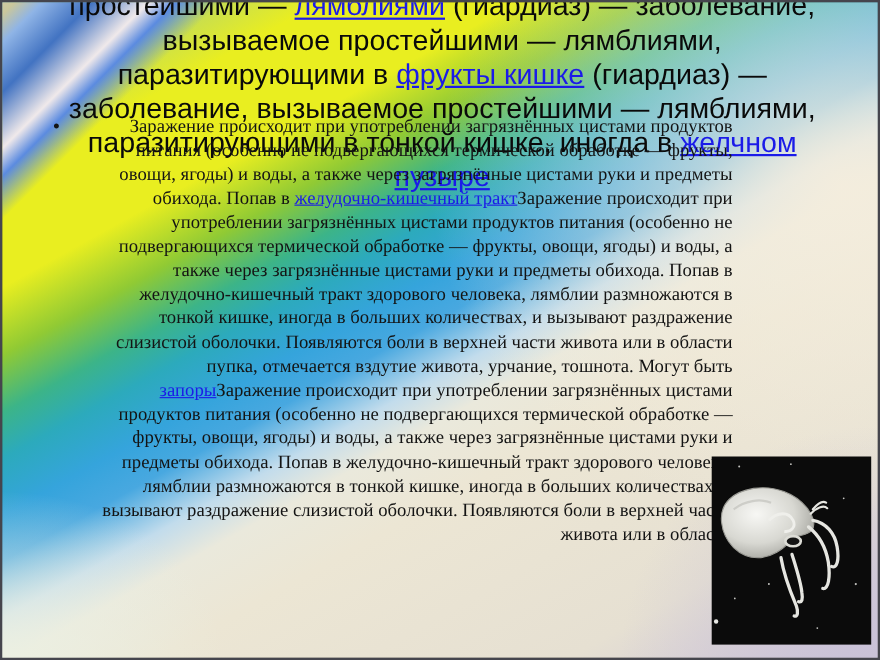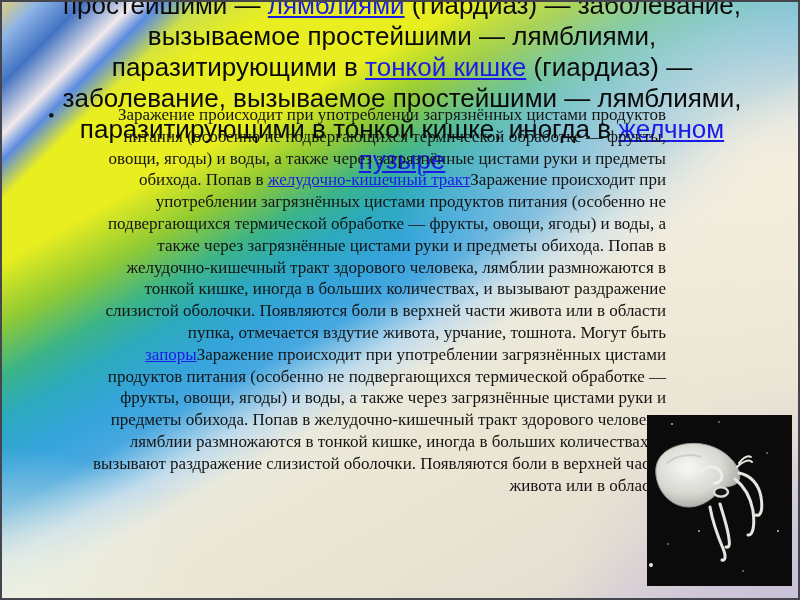--- a/index.html
+++ b/index.html
@@ -34,21 +34,21 @@
     position:absolute;left:645px;top:413px;width:145px;height:171px;
     background:#0b0b0b;
   }
   .photo svg{display:block;}
 </style>
 </head>
 <body>
 
 <div class="slide">
 
-  <div class="title"><span>простейшими — </span><span class="link">лямблиями</span><span> (гиардиаз) — заболевание, вызываемое простейшими — лямблиями, паразитирующими в </span><span class="link">тонкой кишке</span><span> (гиардиаз) — заболевание, вызываемое простейшими — лямблиями, паразитирующими в тонкой кишке, иногда в </span><span class="link">желчном пузыре</span></div>
+  <div class="title"><span>простейшими — </span><span class="link">лямблиями</span><span> (гиардиаз) — заболевание, вызываемое простейшими — лямблиями, паразитирующими в </span><span class="link">фрукты кишке</span><span> (гиардиаз) — заболевание, вызываемое простейшими — лямблиями, паразитирующими в тонкой кишке, иногда в </span><span class="link">желчном пузыре</span></div>
 
   <div class="bullet">•</div>
 
   <div class="body-text"><span>Заражение происходит при употреблении загрязнённых цистами продуктов питания (особенно не подвергающихся термической обработке — фрукты, овощи, ягоды) и воды, а также через загрязнённые цистами руки и предметы обихода. Попав в </span><span class="link">желудочно-кишечный тракт</span><span>Заражение происходит при употреблении загрязнённых цистами продуктов питания (особенно не подвергающихся термической обработке — фрукты, овощи, ягоды) и воды, а также через загрязнённые цистами руки и предметы обихода. Попав в желудочно-кишечный тракт здорового человека, лямблии размножаются в тонкой кишке, иногда в больших количествах, и вызывают раздражение слизистой оболочки. Появляются боли в верхней части живота или в области пупка, отмечается вздутие живота, урчание, тошнота. Могут быть </span><span class="link">запоры</span><span>Заражение происходит при употреблении загрязнённых цистами продуктов питания (особенно не подвергающихся термической обработке — фрукты, овощи, ягоды) и воды, а также через загрязнённые цистами руки и предметы обихода. Попав в желудочно-кишечный тракт здорового человека, лямблии размножаются в тонкой кишке, иногда в больших количествах, и вызывают раздражение слизистой оболочки. Появляются боли в верхней части живота или в области</span></div>
 
   <div class="photo" title="Электронная микрофотография лямблии (Giardia) на чёрном фоне">
     <svg width="145" height="171" viewBox="0 0 145 171">
       <defs>
         <radialGradient id="bodyGrad" cx="38%" cy="38%" r="75%">
           <stop offset="0%" stop-color="#f7f7f4"></stop>

